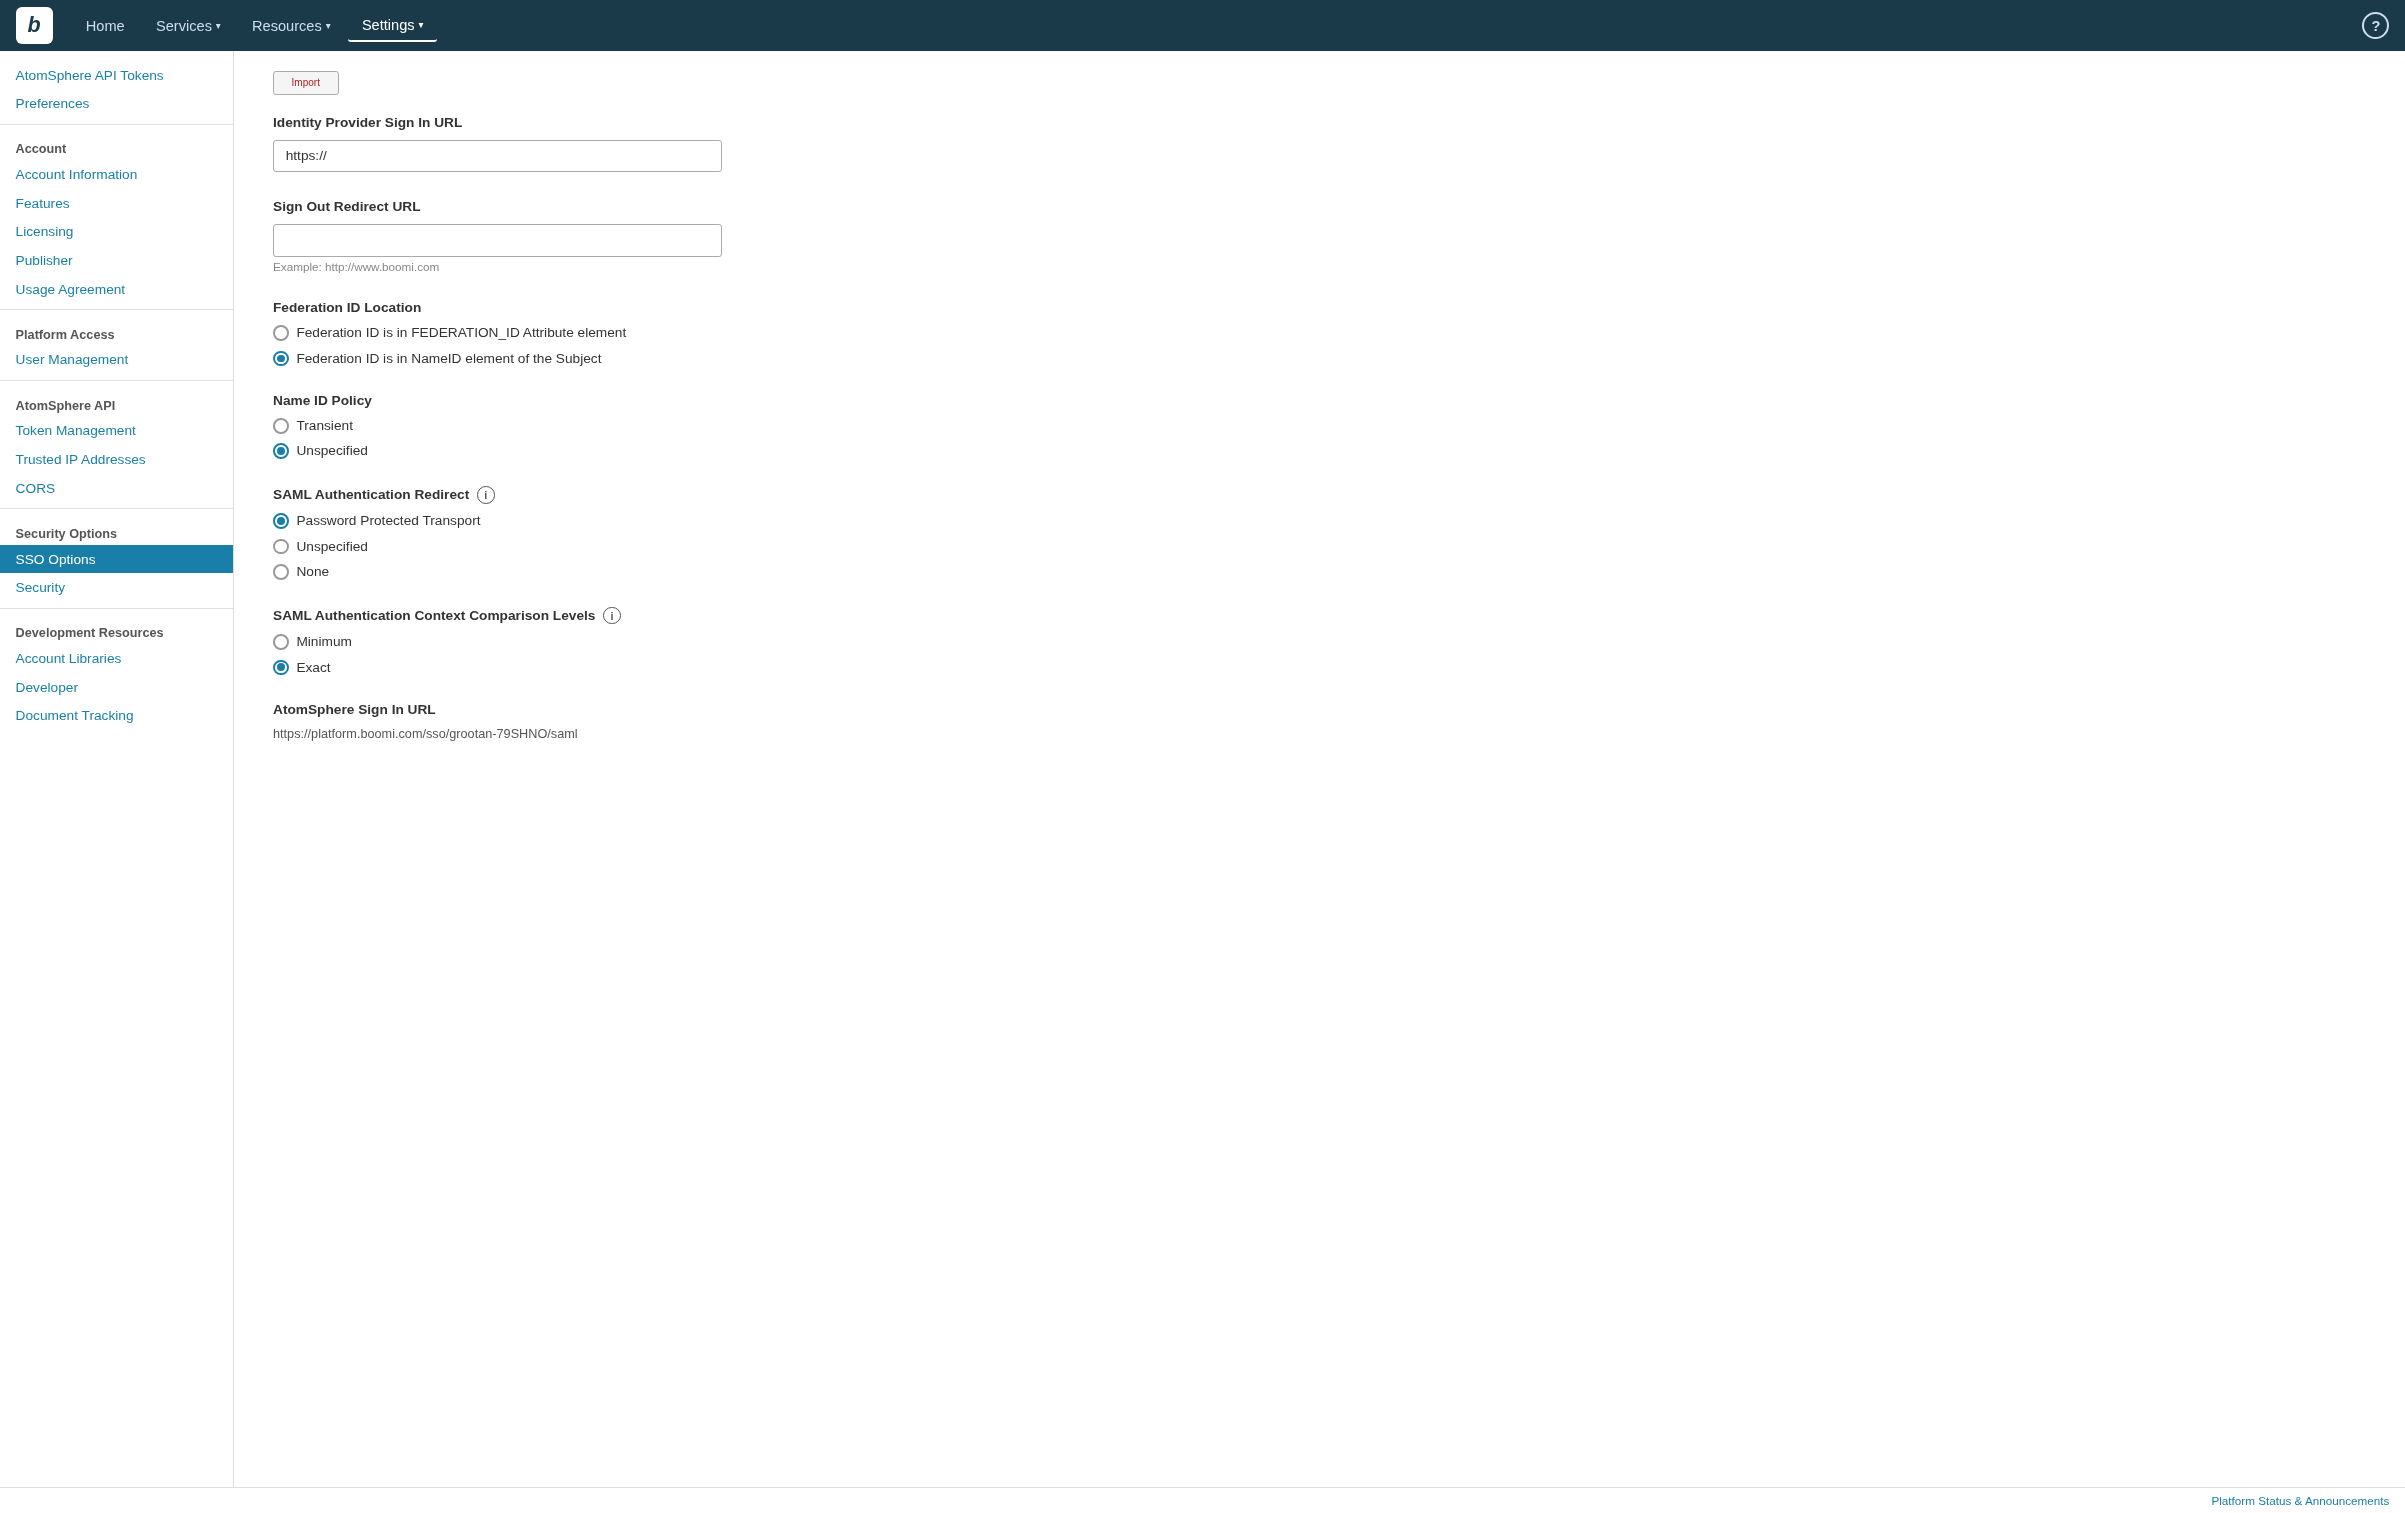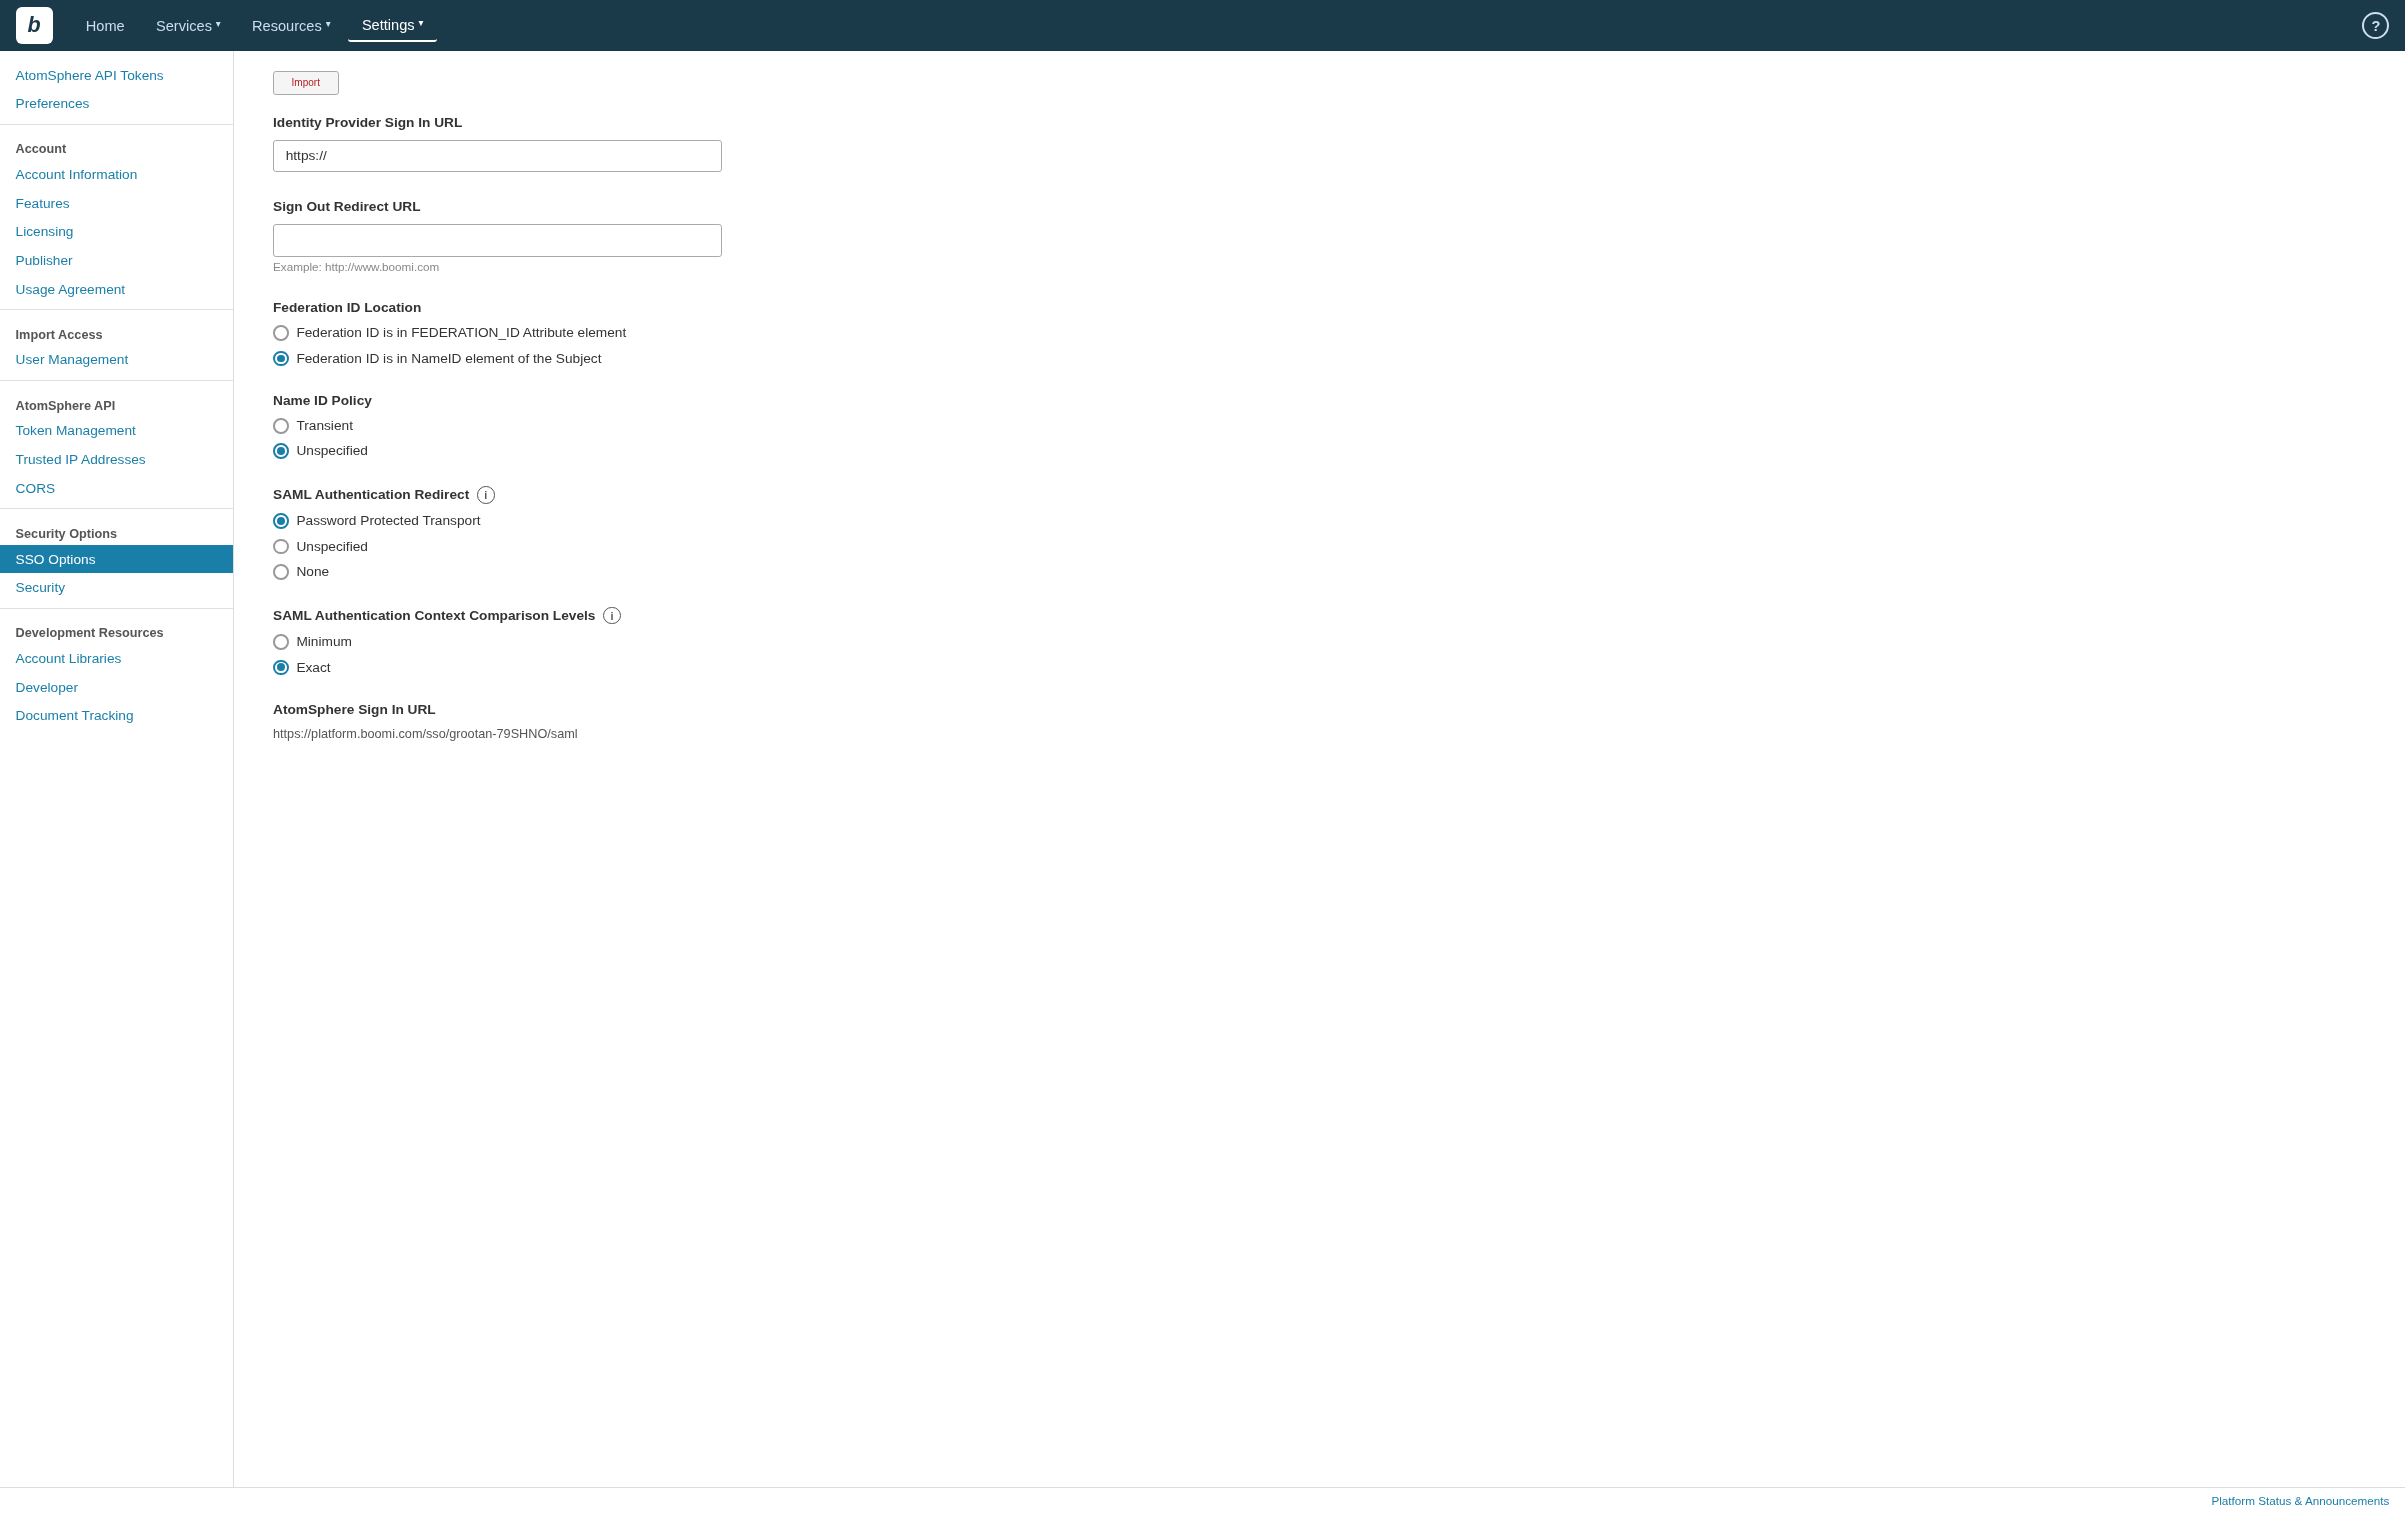--- a/index.html
+++ b/index.html
@@ -34,21 +34,21 @@
       display: flex;
       align-items: center;
       gap: 3.9px;
       flex: 1;
     }
     .nav-item {
       color: #cde;
       padding: 7.8px 13.7px;
       cursor: pointer;
       font-size: 14.6px;
-      display: flex; align-items: flex-start; gap: 3.9px;
+      display: flex; align-items: center; gap: 3.9px;
       border-radius: 2.9px;
     }
     .nav-item.active { color: #fff; border-bottom: 2px solid #fff; }
     .nav-arrow { font-size: 9.8px; }
     .nav-right { margin-left: auto; }
     .help-btn {
       width: 27px; height: 27px;
       border-radius: 50%;
       border: 2px solid #cde;
       color: #cde;
@@ -236,21 +236,21 @@
 
     <hr class="sidebar-divider">
     <div class="sidebar-section-title">Account</div>
     <a class="sidebar-item">Account Information</a>
     <a class="sidebar-item">Features</a>
     <a class="sidebar-item">Licensing</a>
     <a class="sidebar-item">Publisher</a>
     <a class="sidebar-item">Usage Agreement</a>
 
     <hr class="sidebar-divider">
-    <div class="sidebar-section-title">Import Access</div>
+    <div class="sidebar-section-title">Platform Access</div>
     <a class="sidebar-item">User Management</a>
 
     <hr class="sidebar-divider">
     <div class="sidebar-section-title">AtomSphere API</div>
     <a class="sidebar-item">Token Management</a>
     <a class="sidebar-item">Trusted IP Addresses</a>
     <a class="sidebar-item">CORS</a>
 
     <hr class="sidebar-divider">
     <div class="sidebar-section-title">Security Options</div>

